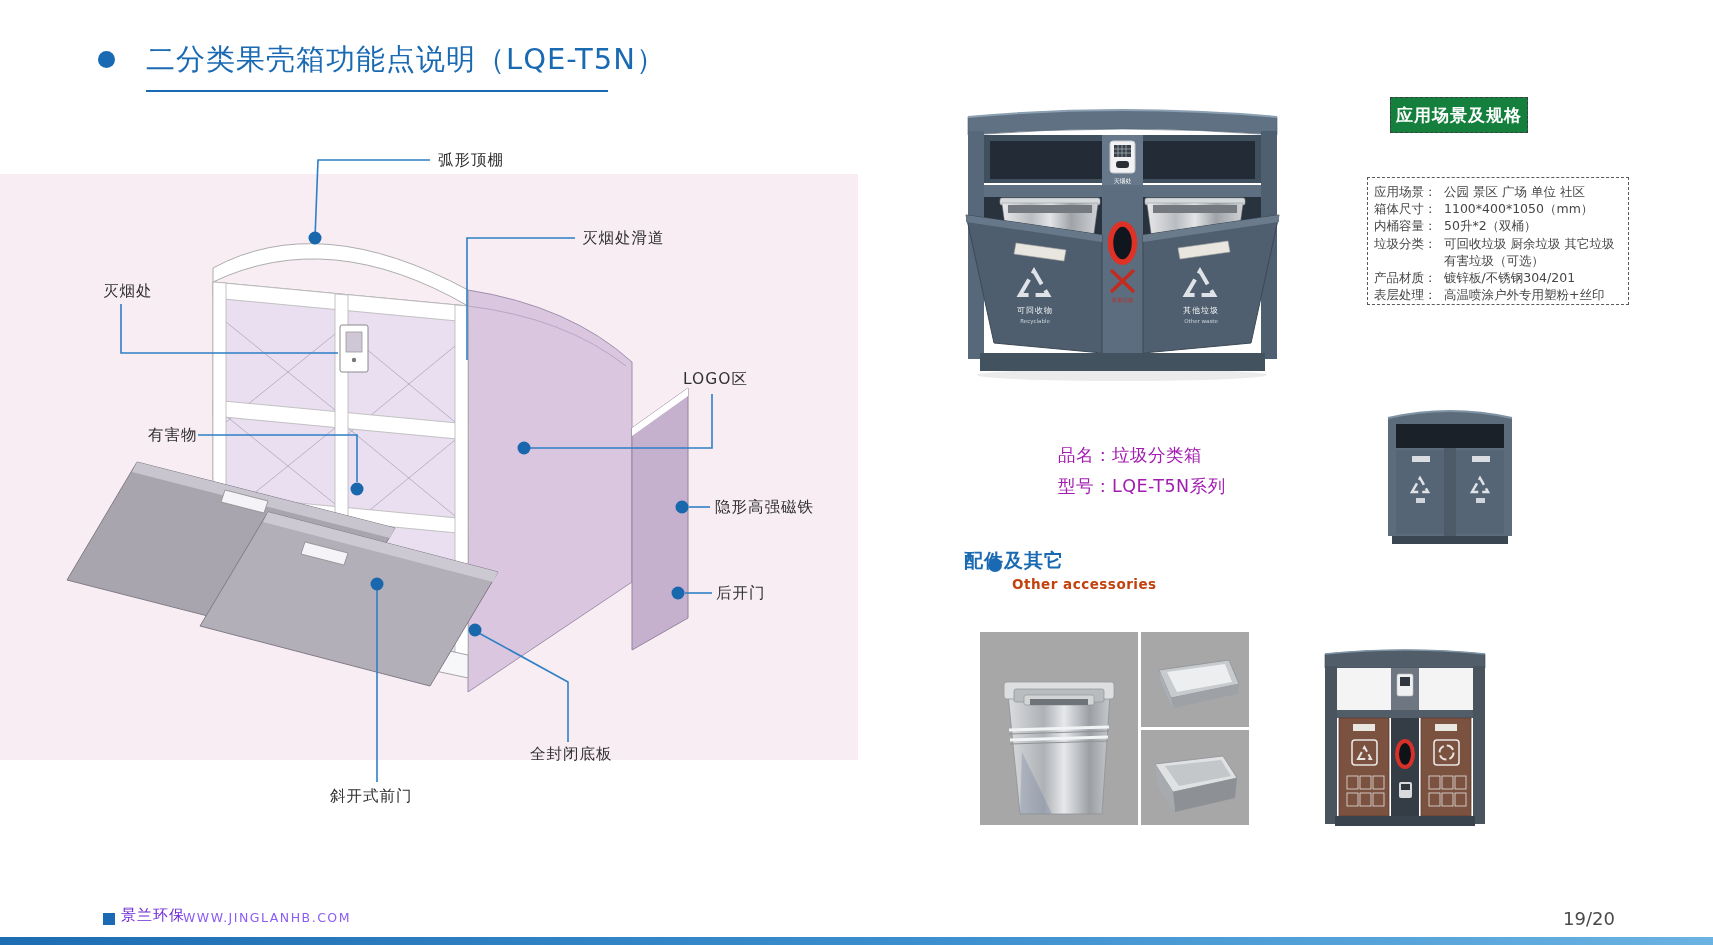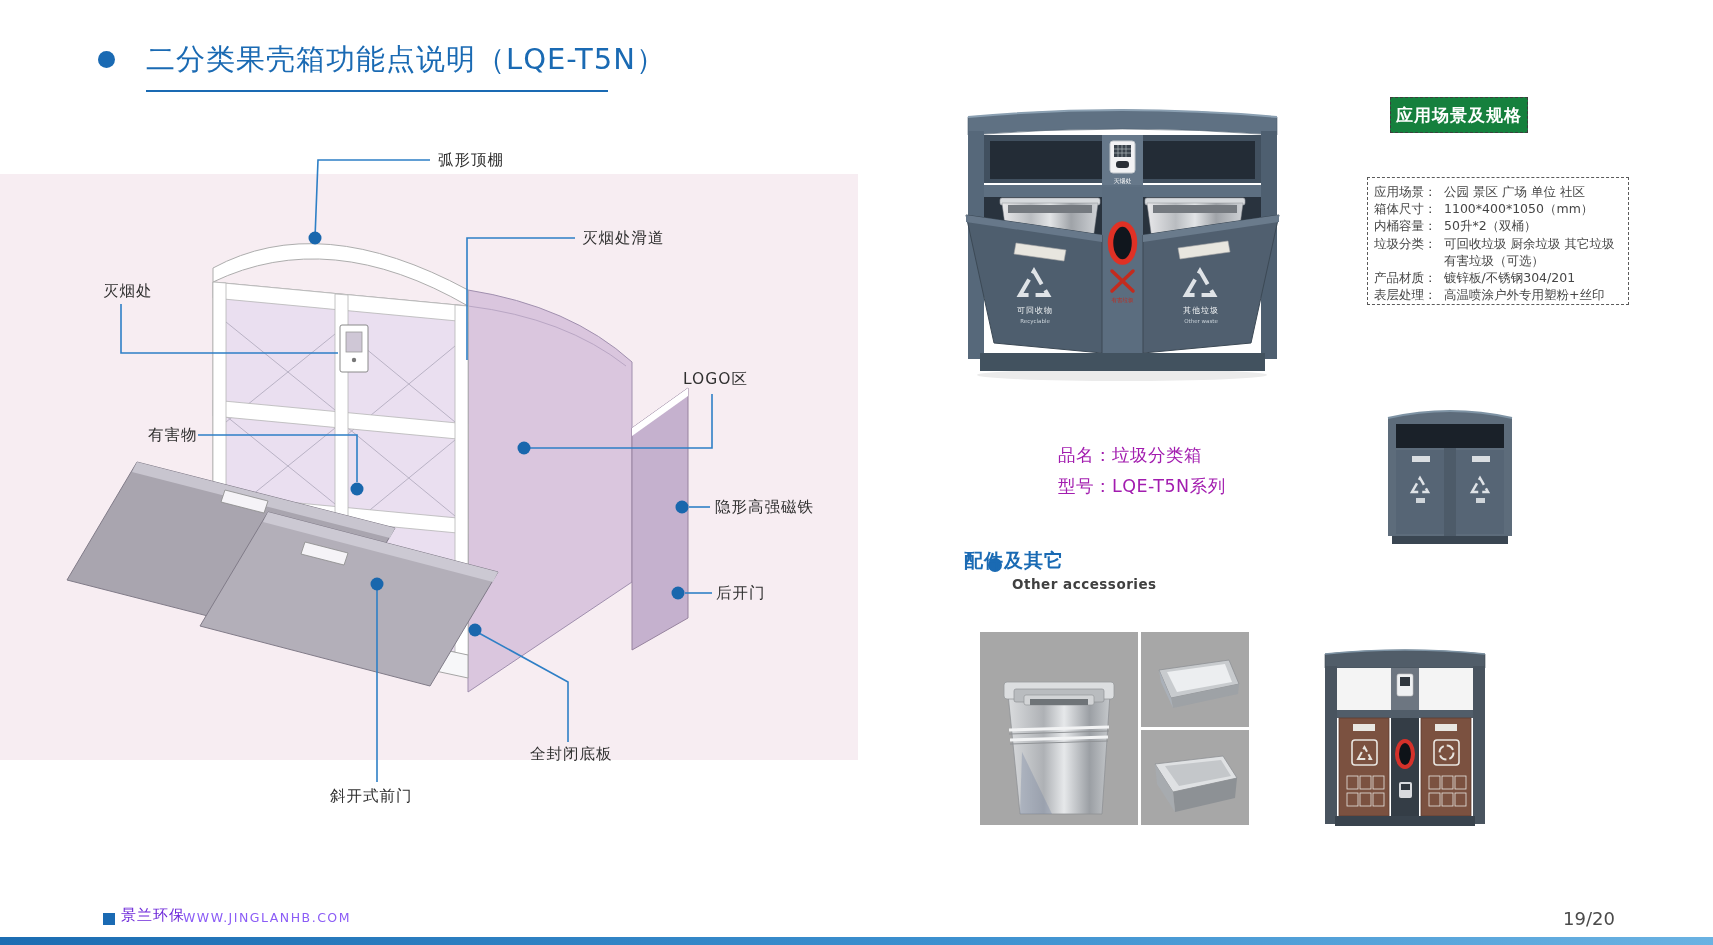--- a/index.html
+++ b/index.html
@@ -15,21 +15,21 @@
               display:flex;align-items:center;justify-content:center;color:#fff;font-size:17px;font-weight:bold;letter-spacing:1px;box-sizing:border-box;}
   .spec-box{left:1343px;top:177px;width:262px;height:128px;border:1px dashed #5a5a5a;box-sizing:border-box;
             padding:5px 6px;color:#454545;font-size:12.5px;line-height:17.2px;margin-left:24px;}
   .spec-row{display:flex;white-space:nowrap;}
   .spec-row .lbl{width:70px;flex:0 0 70px;}
   
   .prod-name{left:1058px;top:440px;font-size:17.5px;color:#a21caf;line-height:31px;letter-spacing:0.5px;}
   
   .acc-bullet{left:988px;top:558px;width:14px;height:14px;border-radius:50%;background:#1a6ab3;}
   .acc-head{left:964px;top:548px;font-size:19px;font-weight:bold;color:#1a6ab3;letter-spacing:1px;}
-  .acc-sub{left:1012px;top:576px;font-size:13.5px;font-weight:bold;color:#404040;letter-spacing:0.5px;}
+  .acc-sub{left:1012px;top:576px;font-size:13.5px;font-weight:bold;color:#c2410c;letter-spacing:0.5px;}
   
   .gray-photo{background:#a7a7a7;}
   
   .footer-square{left:103px;top:913px;width:12px;height:12px;background:#1a6ab3;}
   .footer-brand{left:121px;top:906px;font-size:15px;color:#6d28d9;letter-spacing:1px;}
   .footer-url{left:183px;top:910px;font-size:12.5px;color:#8b5cf6;letter-spacing:1.5px;}
   .page-num{left:1563px;top:908px;font-size:18px;color:#4a4a4a;}
   .bottom-bar{left:0;top:937px;width:1713px;height:8px;background:linear-gradient(90deg,#1c6db2,#3c90cf 55%,#6ab2e2);}
   svg{display:block;}
   svg text{font-family:"DejaVu Sans","Liberation Sans",sans-serif;}

